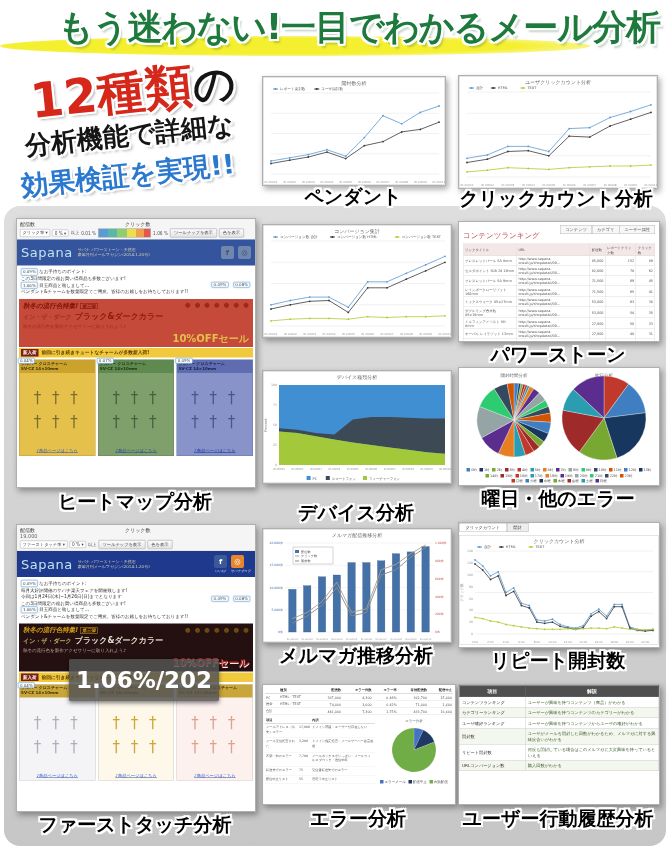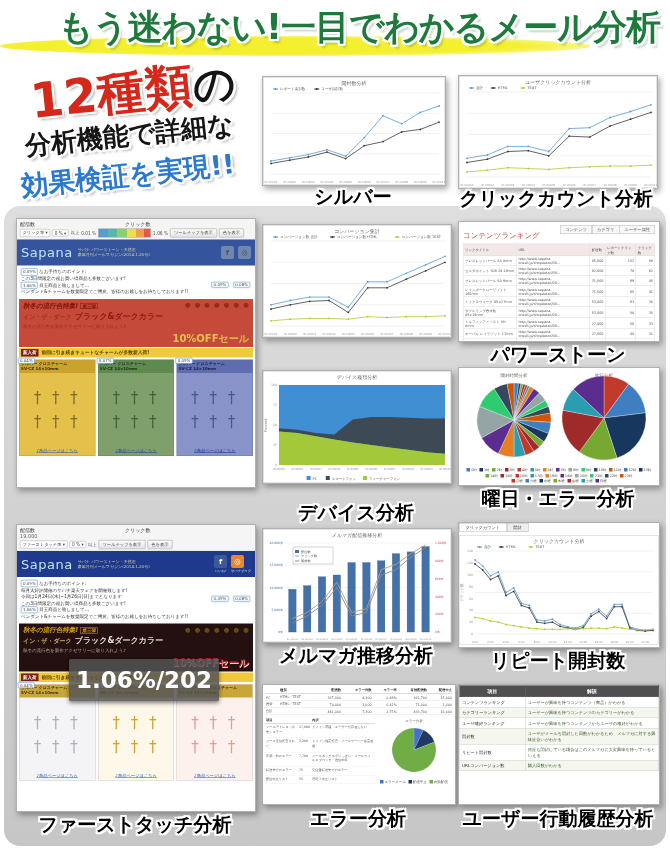--- a/index.html
+++ b/index.html
@@ -1024,24 +1024,25 @@
           <div class="ptitle"><span>ピンクゴールド クロスチャーム</span><br><span>PG-CZ 14×10mm</span></div>
           <div class="pimg">†  †  †
 †  †  †</div>
           <div class="plink">♪商品ページはこちら</div>
         </div>
       </div>
       <div class="ft-tooltip">1.06%/202</div>
     </div>
   </div>
 
-  <div class="cap" id="cap-open">シルバー</div>
+  <div class="cap" id="cap-open">ペンダント</div>
   <div class="cap" id="cap-click">クリックカウント分析</div>
+  <div class="cap" id="cap-heat">ヒートマップ分析</div>
   <div class="cap" id="cap-cont">パワーストーン</div>
   <div class="cap" id="cap-dev">デバイス分析</div>
-  <div class="cap" id="cap-day">曜日・エラー分析</div>
+  <div class="cap" id="cap-day">曜日・他のエラー</div>
   <div class="cap" id="cap-ft">ファーストタッチ分析</div>
   <div class="cap" id="cap-meru">メルマガ推移分析</div>
   <div class="cap" id="cap-resp">リピート開封数</div>
   <div class="cap" id="cap-err">エラー分析</div>
   <div class="cap" id="cap-beh">ユーザー行動履歴分析</div>
 
 </div>
 
 </body></html>

